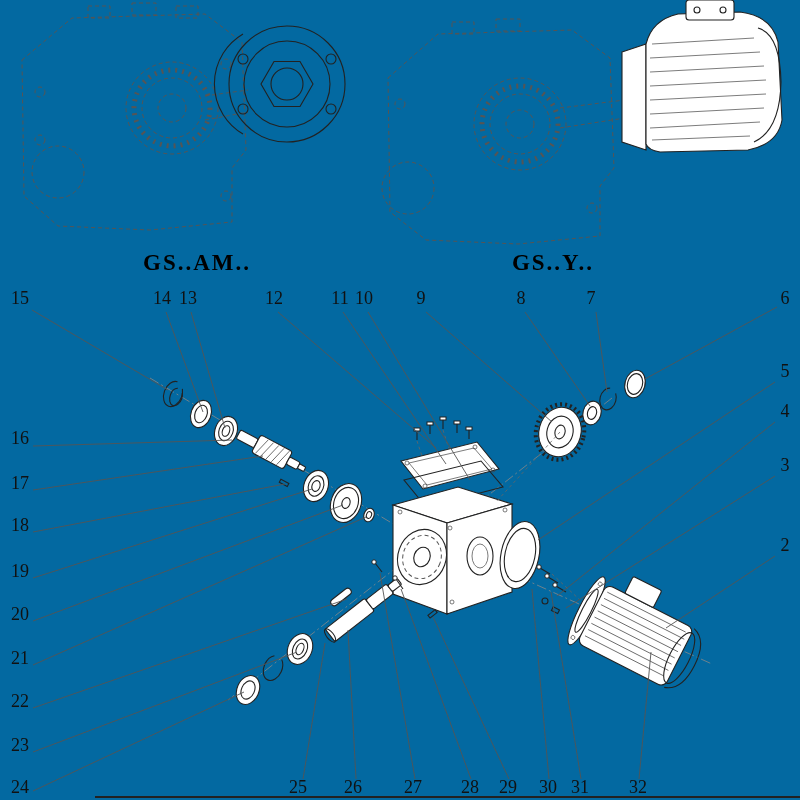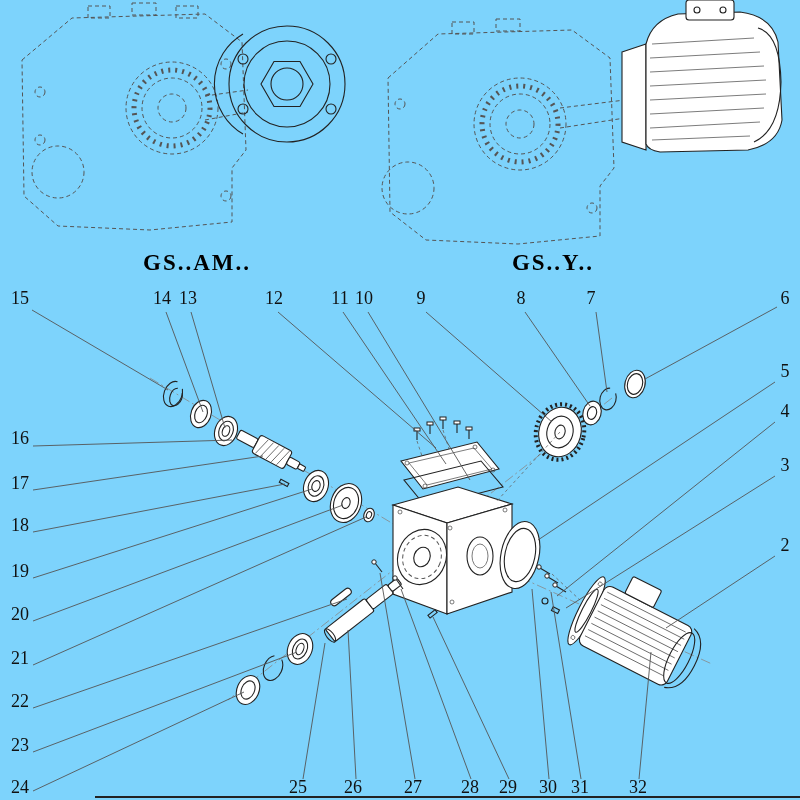--- a/index.html
+++ b/index.html
@@ -1,16 +1,16 @@
 <!DOCTYPE html>
 <html><head>
 <meta charset="utf-8">
 <style>
   html,body{margin:0;padding:0;background:#fff;}
-  #page{position:relative;width:800px;height:800px;background:#7dd3fc;overflow:hidden;
+  #page{position:relative;width:800px;height:800px;background:#0369a1;overflow:hidden;
         font-family:"Liberation Serif", serif;}
   svg{display:block;}
   .dashed{fill:none;stroke:#555;stroke-width:1;stroke-dasharray:4 3;}
   .dashedl{fill:none;stroke:#666;stroke-width:.8;stroke-dasharray:3 3;}
   .solid{fill:none;stroke:#222;stroke-width:1.1;}
   .solidw{fill:#fff;stroke:#222;stroke-width:1.1;}
   .thin{fill:none;stroke:#444;stroke-width:.7;}
   .teeth{fill:none;stroke:#222;stroke-width:4;stroke-dasharray:2 3;}
   .axis{fill:none;stroke:#888;stroke-width:.8;stroke-dasharray:10 3 2 3;}
   .leader{stroke:#555;stroke-width:.9;}

